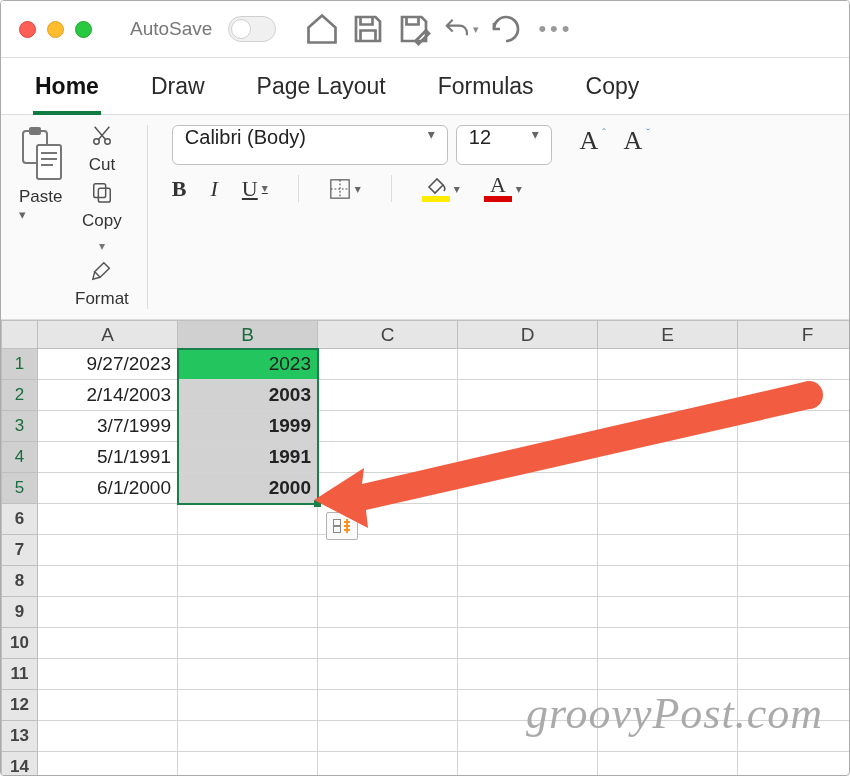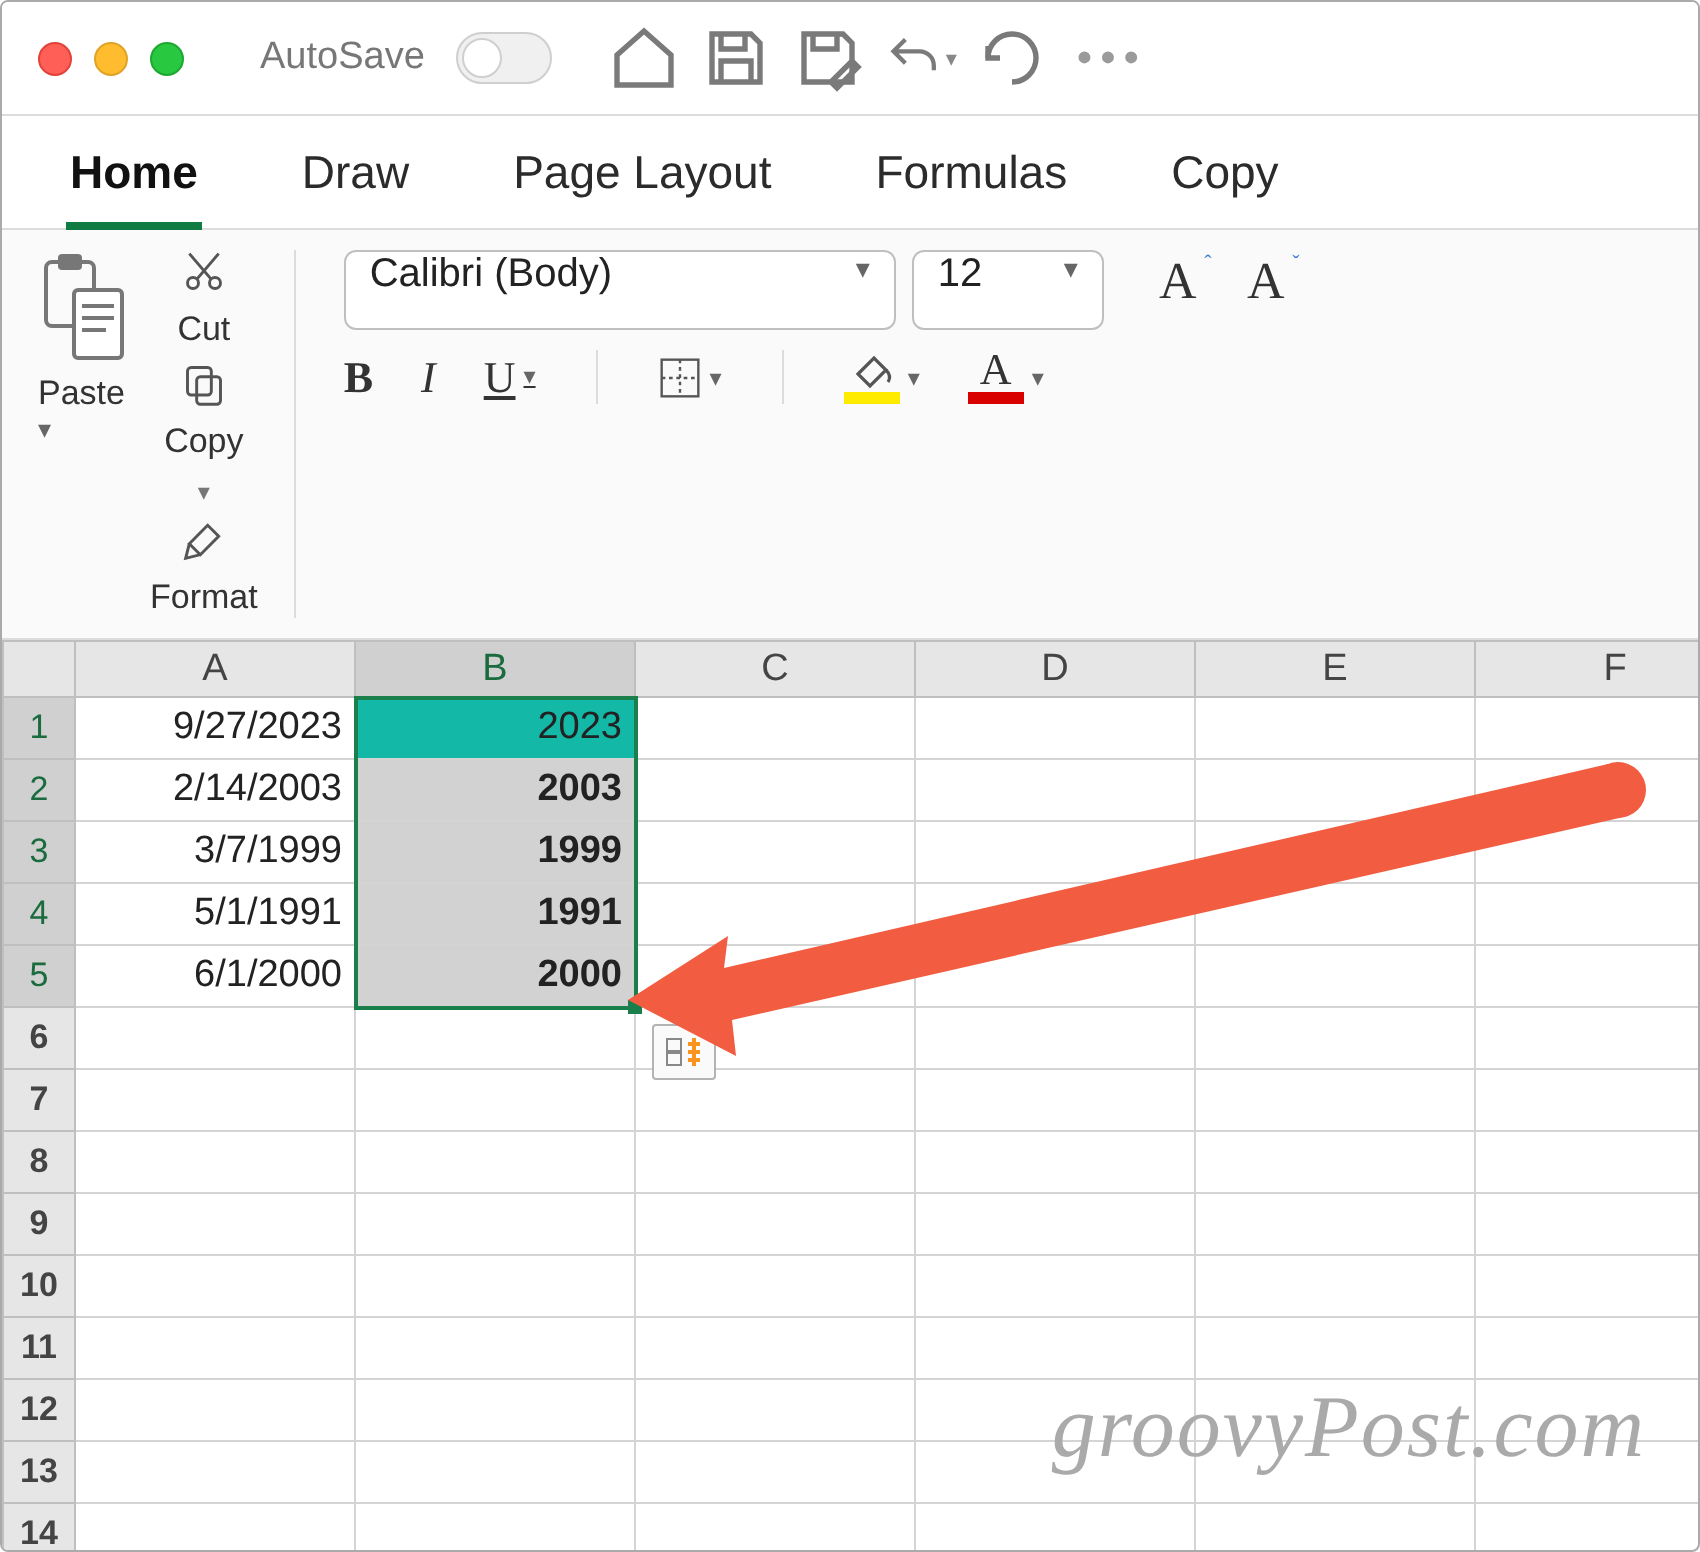--- a/index.html
+++ b/index.html
@@ -84,21 +84,21 @@
   .formula-input{flex:1;font-size:21px;padding:0 6px;display:flex;align-items:center;}
   
   .grid-wrap{position:relative;}
   table.sheet{border-collapse:collapse;table-layout:fixed;width:100%;}
   .sheet th,.sheet td{border:1px solid var(--grid);height:31px;box-sizing:border-box;font-size:19px;padding:0 6px;text-align:right;overflow:hidden;white-space:nowrap;}
   .sheet thead th{background:var(--header-bg);border-color:var(--header-border);font-weight:400;text-align:center;color:#444;height:28px;}
   .sheet .rowhdr{background:var(--header-bg);border-color:var(--header-border);text-align:center;color:#444;width:36px;font-size:17px;}
   .sheet .corner{background:var(--header-bg);border-color:var(--header-border);width:36px;}
   .sheet thead th.hilite,.sheet .rowhdr.hilite{background:#d0d0d0;color:#1a6b3e;font-weight:500;}
   .sheet td.sel{background:var(--sel-fill);font-weight:bold;}
-  .sheet td.sel-first{background:#14b8a6;text-align:right;}
+  .sheet td.sel-first{background:#22c55e;text-align:right;}
   
   .sel-overlay{position:absolute;border:2px solid var(--sel-border);pointer-events:none;box-sizing:border-box;}
   .sel-handle{position:absolute;width:7px;height:7px;background:var(--sel-border);right:-4px;bottom:-4px;}
   
   .autofill-btn{position:absolute;width:30px;height:26px;border:1px solid #b3b3b3;background:#fafafa;display:flex;align-items:center;justify-content:center;border-radius:2px;}
   .autofill-btn svg{width:18px;height:14px;}
   
   .arrow{position:absolute;pointer-events:none;}
   .arrow svg{overflow:visible;}
   

